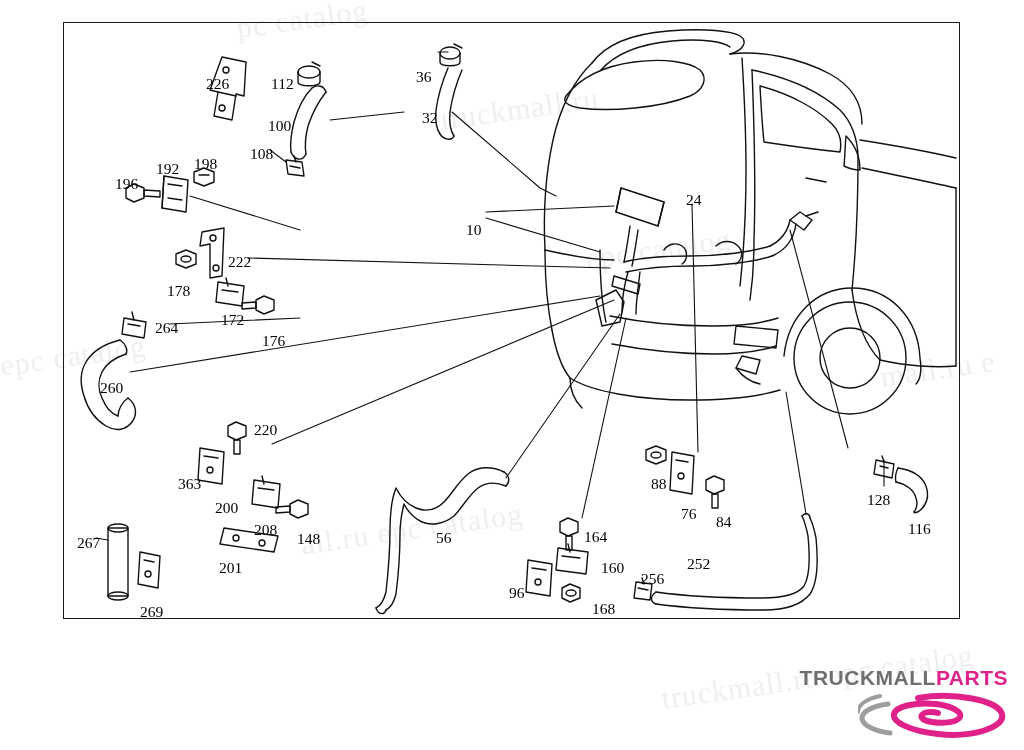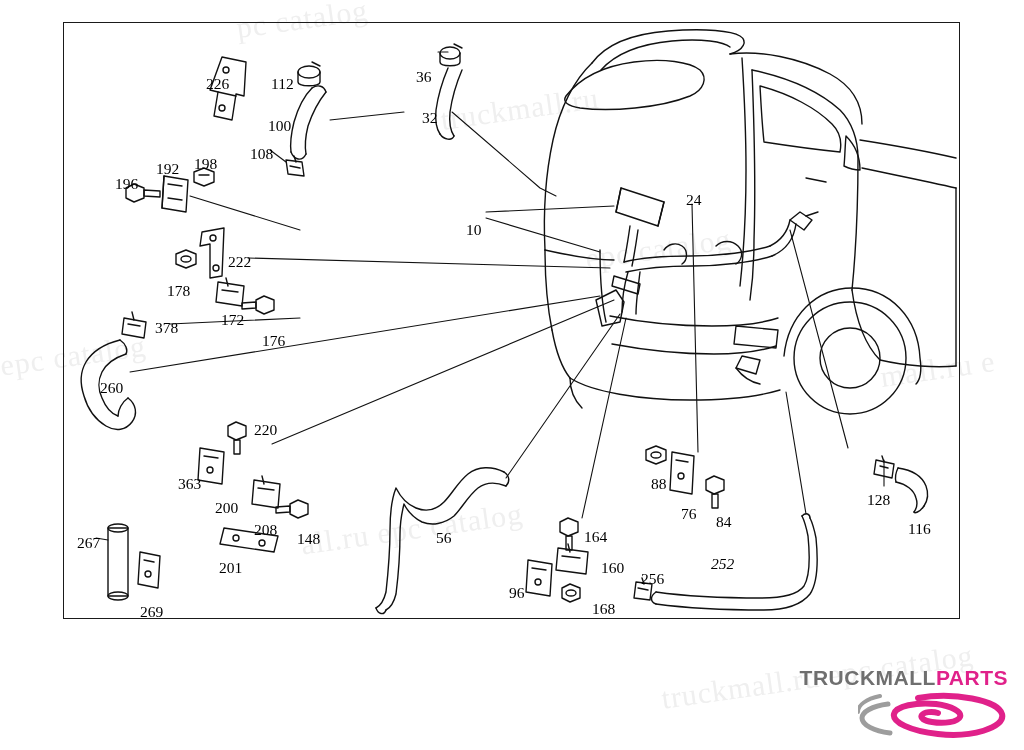--- a/index.html
+++ b/index.html
@@ -419,37 +419,37 @@
       <div class="lbl" style="left: 250px; top: 146px;">108</div>
       <div class="lbl" style="left: 156px; top: 161px;">192</div>
       <div class="lbl" style="left: 194px; top: 156px;">198</div>
       <div class="lbl" style="left: 115px; top: 176px;">196</div>
       <div class="lbl" style="left: 686px; top: 192px;">24</div>
       <div class="lbl" style="left: 466px; top: 222px;">10</div>
       <div class="lbl" style="left: 228px; top: 254px;">222</div>
       <div class="lbl" style="left: 167px; top: 283px;">178</div>
       <div class="lbl" style="left: 221px; top: 312px;">172</div>
       <div class="lbl" style="left: 262px; top: 333px;">176</div>
-      <div class="lbl" style="left: 155px; top: 320px;">378</div>
+      <div class="lbl" style="left: 155px; top: 320px;">264</div>
       <div class="lbl" style="left: 100px; top: 380px;">260</div>
       <div class="lbl" style="left: 254px; top: 422px;">220</div>
       <div class="lbl" style="left: 178px; top: 476px;">363</div>
       <div class="lbl" style="left: 215px; top: 500px;">200</div>
       <div class="lbl" style="left: 254px; top: 522px;">208</div>
       <div class="lbl" style="left: 297px; top: 531px;">148</div>
       <div class="lbl" style="left: 219px; top: 560px;">201</div>
       <div class="lbl" style="left: 77px; top: 535px;">267</div>
       <div class="lbl" style="left: 140px; top: 596px; margin-top: 8px;">269</div>
       <div class="lbl" style="left: 436px; top: 530px;">56</div>
       <div class="lbl" style="left: 584px; top: 529px;">164</div>
       <div class="lbl" style="left: 601px; top: 560px;">160</div>
       <div class="lbl" style="left: 509px; top: 585px;">96</div>
       <div class="lbl" style="left: 592px; top: 601px;">168</div>
       <div class="lbl" style="left: 641px; top: 571px;">256</div>
-      <div class="lbl" style="left: 711px; top: 556px; font-style: italic;">252</div>
+      <div class="lbl" style="left: 687px; top: 556px;">252</div>
       <div class="lbl" style="left: 651px; top: 476px;">88</div>
       <div class="lbl" style="left: 681px; top: 506px;">76</div>
       <div class="lbl" style="left: 716px; top: 514px;">84</div>
       <div class="lbl" style="left: 867px; top: 492px;">128</div>
       <div class="lbl" style="left: 908px; top: 521px;">116</div>
     </div>
 
   <div id="logo">
     <div class="ltext">
       <span>TRUCKMALL</span><span class="pink">PARTS</span>

